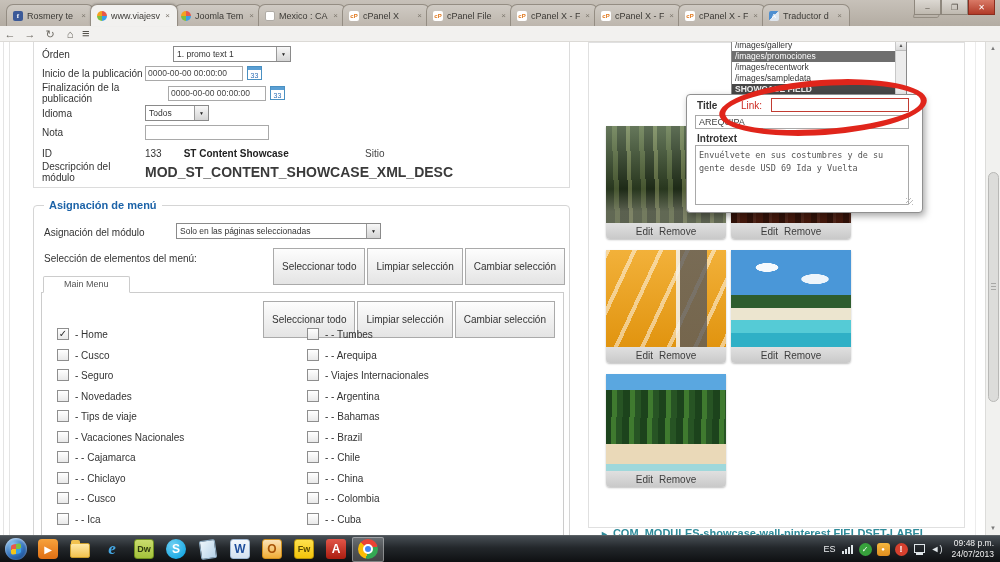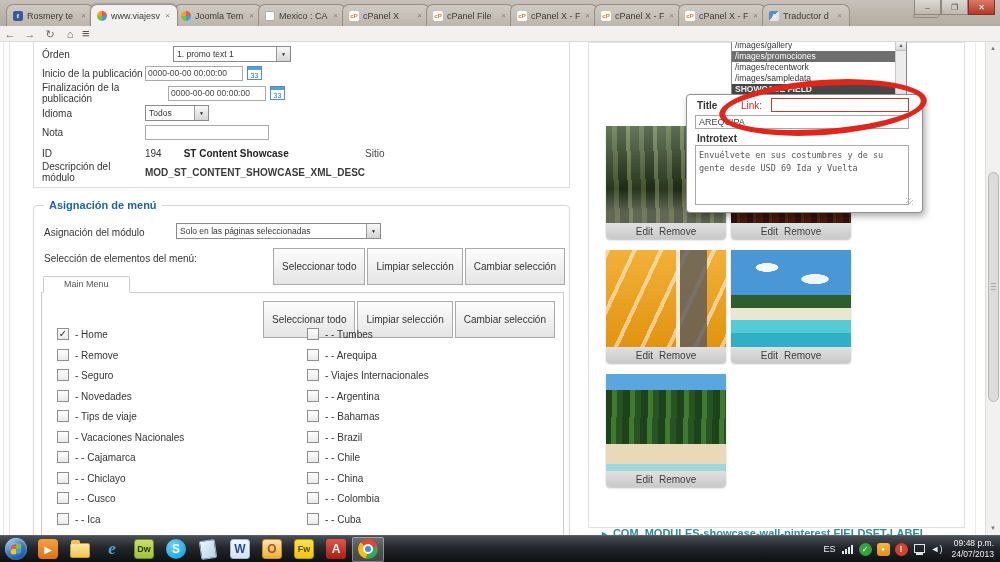--- a/index.html
+++ b/index.html
@@ -340,28 +340,28 @@
     </div>
   </div>
 
   <div class="frow" style="top:82px;">
     <span class="flabel">Nota</span>
     <input class="tx" style="width: 124px;" value="">
   </div>
 
   <div class="frow" style="top:103px;position:absolute;width:500px;">
     <span class="flabel">ID</span>
-    <span style="font-size:10px;color:#333;">194</span>
+    <span style="font-size:10px;color:#333;">133</span>
     <span style="font-size:10px;color:#222;font-weight:bold;margin-left:22px;">ST Content Showcase</span>
     <span style="position:absolute;left:323px;font-size:10px;color:#444;">Sitio</span>
   </div>
 
   <div class="frow" style="top:122px;">
     <span class="flabel">Descripción del módulo</span>
-    <span style="font-size:10px;color:#3a3a3a;font-weight:bold;">MOD_ST_CONTENT_SHOWCASE_XML_DESC</span>
+    <span style="font-size:14px;color:#3a3a3a;font-weight:bold;">MOD_ST_CONTENT_SHOWCASE_XML_DESC</span>
   </div>
 
   <div class="fieldset2">
     <span class="legend">Asignación de menú</span>
 
     <div style="position:absolute;left:10px;top:21px;font-size:10px;color:#333;">Asignación del módulo</div>
     <div class="sel" style="position:absolute;left:142px;top:17px;width:205px;">
       <span class="sel-label">Solo en las páginas seleccionadas</span>
       <span class="sel-arrow">▼</span>
     </div>
@@ -384,21 +384,21 @@
         </div>
       <div class="cb-col" style="left:15px;">
 
           <div class="cb-item checked">
             <span class="cb"></span>
             <span class="cb-label">- Home</span>
           </div>
 
           <div class="cb-item">
             <span class="cb"></span>
-            <span class="cb-label">- Remove</span>
+            <span class="cb-label">- Cusco</span>
           </div>
 
           <div class="cb-item">
             <span class="cb"></span>
             <span class="cb-label">- Seguro</span>
           </div>
 
           <div class="cb-item">
             <span class="cb"></span>
             <span class="cb-label">- Novedades</span>

